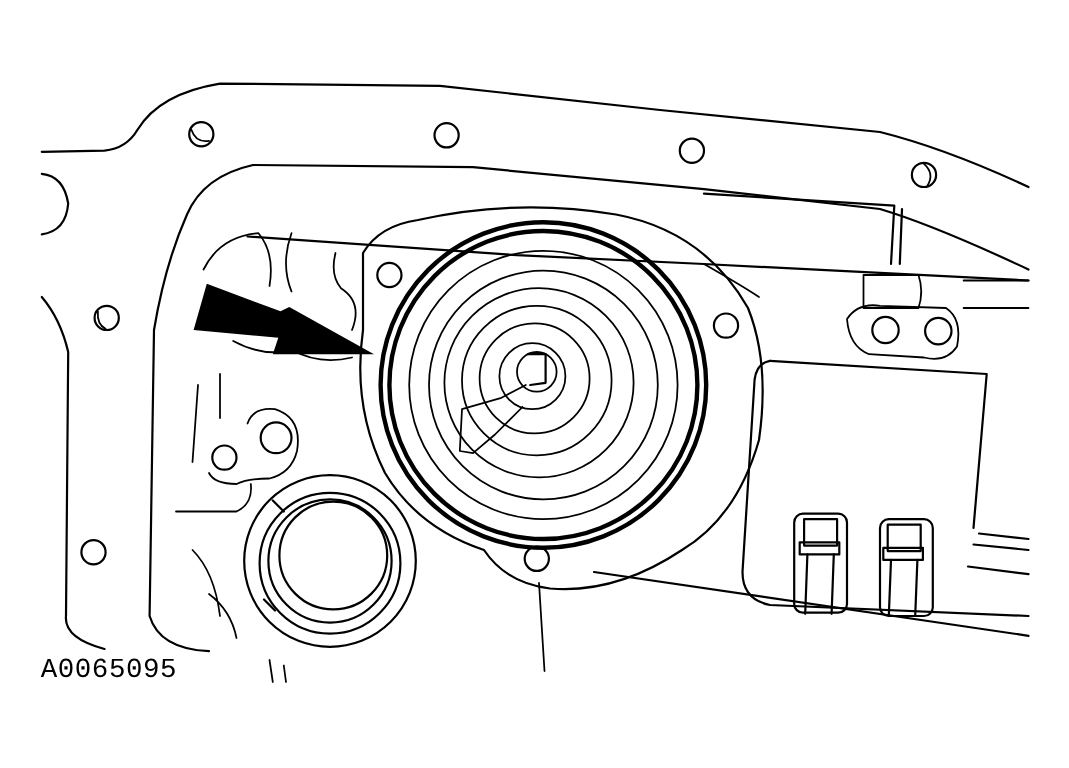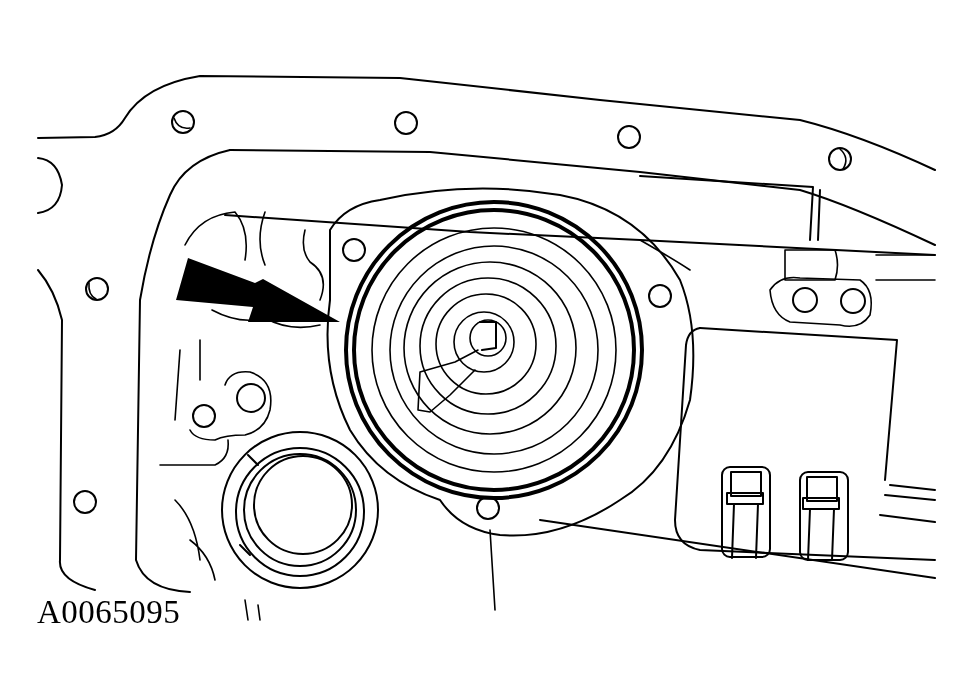--- a/index.html
+++ b/index.html
@@ -4,21 +4,21 @@
 <style>
   html, body { margin: 0; padding: 0; background: #ffffff; }
   body { width: 972px; height: 698px; position: relative; overflow: hidden; }
   #figure { position: absolute; left: 0; top: 0; width: 972px; height: 698px; }
   #figure svg { display: block; }
   .ln { fill: none; stroke: #000; stroke-width: 2; stroke-linecap: round; stroke-linejoin: round; }
   .thin { fill: none; stroke: #000; stroke-width: 1.6; stroke-linecap: round; stroke-linejoin: round; }
   .thick { fill: none; stroke: #000; stroke-width: 4; }
   #ref-label {
     position: absolute; left: 37px; top: 594px;
-    font-family: Liberation Serif, serif; font-size: 33px; color: #000;
+    font-family: Liberation Mono, monospace; font-size: 25px; color: #000;
     letter-spacing: 0.5px;
   }
 </style>
 </head>
 <body>
 
 <div id="figure">
   <svg width="972" height="698" viewBox="0 0 972 698" xmlns="http://www.w3.org/2000/svg">
 
     <g>

